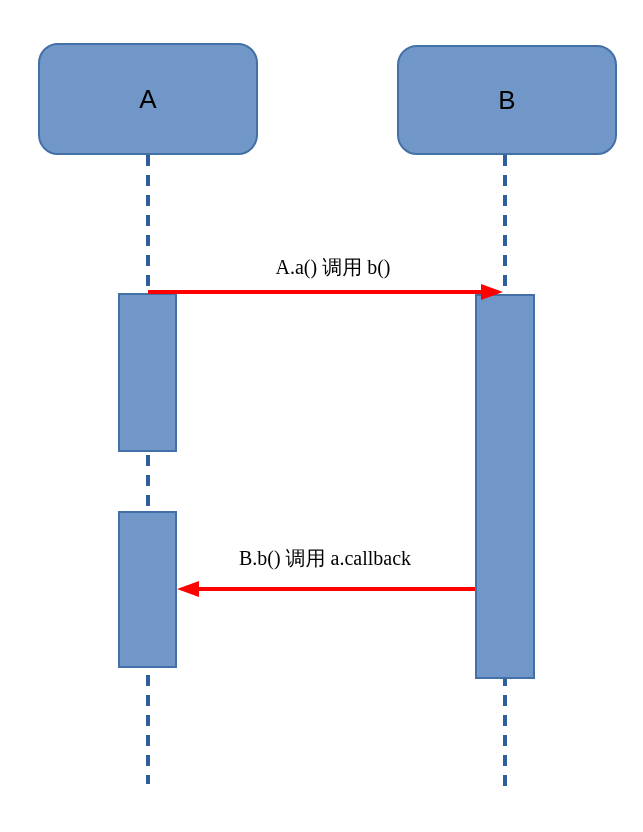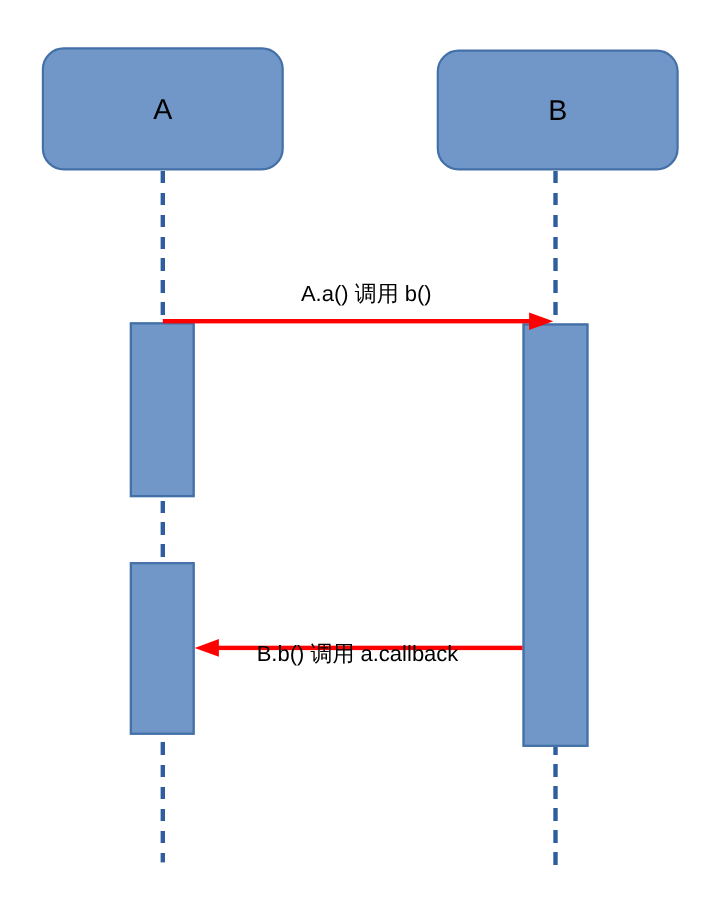--- a/index.html
+++ b/index.html
@@ -91,23 +91,24 @@
   }
 
   
   .msg-label {
     position: absolute;
     color: #000000;
     font-size: 20px;
     text-align: center;
     white-space: nowrap;
     z-index: 5;
+    font-family: Liberation Serif, serif;
   }
   .msg1 { left: 148px; top: 254px; width: 370px; }
-  .msg2 { left: 160px; top: 545px; width: 330px; margin-top: 36px; }
+  .msg2 { left: 160px; top: 545px; width: 330px; }
 </style>
 </head>
 <body>
 
 <div class="canvas">
 
   <div class="actor header-a">
     <span>A</span>
   </div>
 

